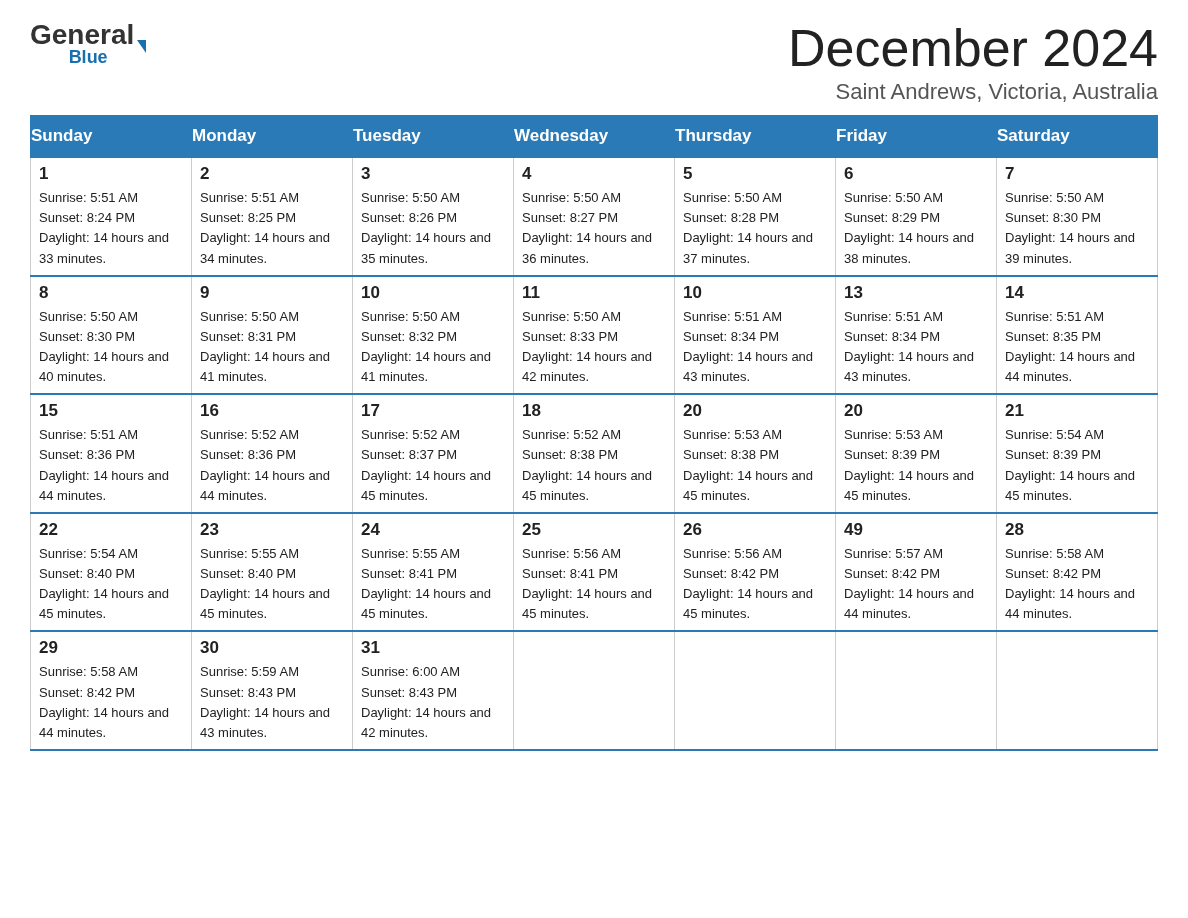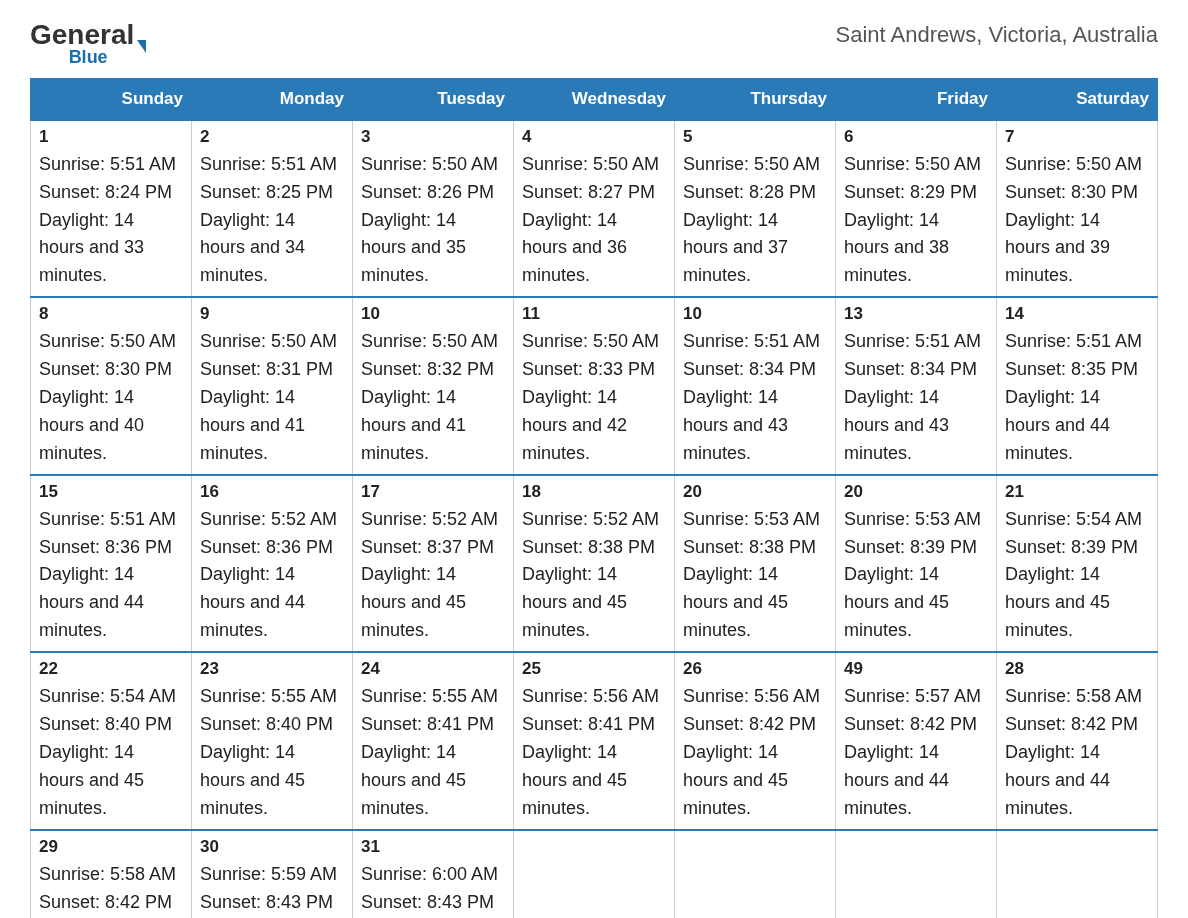--- a/index.html
+++ b/index.html
@@ -54,60 +54,61 @@
     .calendar-table {
       width: 100%;
       border-collapse: collapse;
       margin-top: 8px;
     }
     .calendar-table th {
       background: #2a7ab8;
       color: #fff;
       font-size: 17px;
       font-weight: bold;
-      padding: 10px 8px;
-      text-align: right;
+      padding: 10px 0;
+      text-align: left;
       border: 1px solid #2a7ab8;
     }
     .calendar-table td {
       vertical-align: top;
       border: 1px solid #ccc;
       padding: 6px 8px;
       width: 14.28%;
       min-height: 100px;
     }
     .calendar-table tr {
       border-bottom: 2px solid #2a7ab8;
     }
     .day-number {
       font-size: 17px;
       font-weight: bold;
       display: block;
       margin-bottom: 4px;
     }
     .day-info {
-      font-size: 18px;
+      font-size: 13px;
       line-height: 1.55;
       color: #222;
     }
     .empty-cell {
       background: #fff;
     }
   </style>
 </head>
 <body>
 
 <div class="header-area">
   <div class="logo-area">
     <div class="logo-text">
       General<span style="display:inline-block;width:0;height:0;border-left:9px solid transparent;border-top:13px solid #1a6faf;margin-left:3px;margin-bottom:-2px;vertical-align:bottom;"></span>
     </div>
     <div class="logo-blue-line">Blue</div>
   </div>
   <div class="title-area">
+    <div class="month-title">December 2024</div>
     <div class="location-title">Saint Andrews, Victoria, Australia</div>
   </div>
 </div>
 
 <table class="calendar-table">
   <thead>
     <tr>
     <th>Sunday</th>
         <th>Monday</th>
         <th>Tuesday</th>

